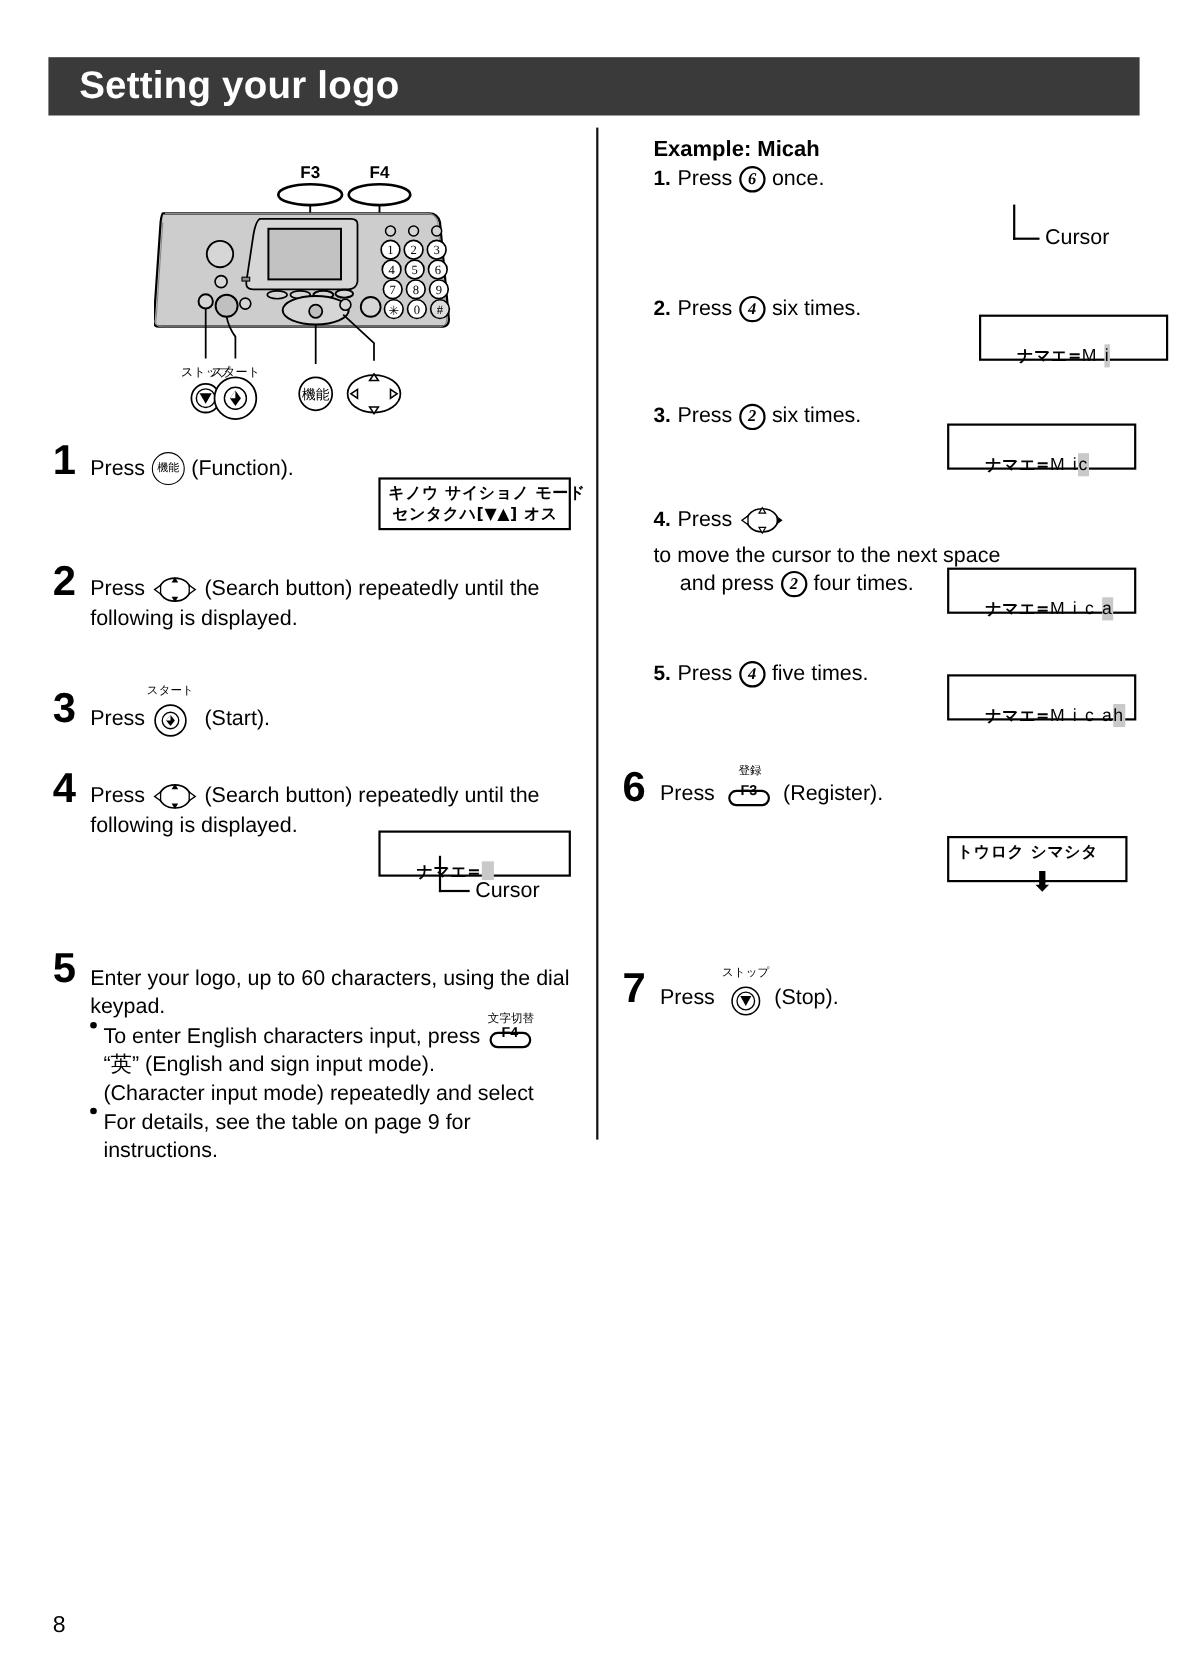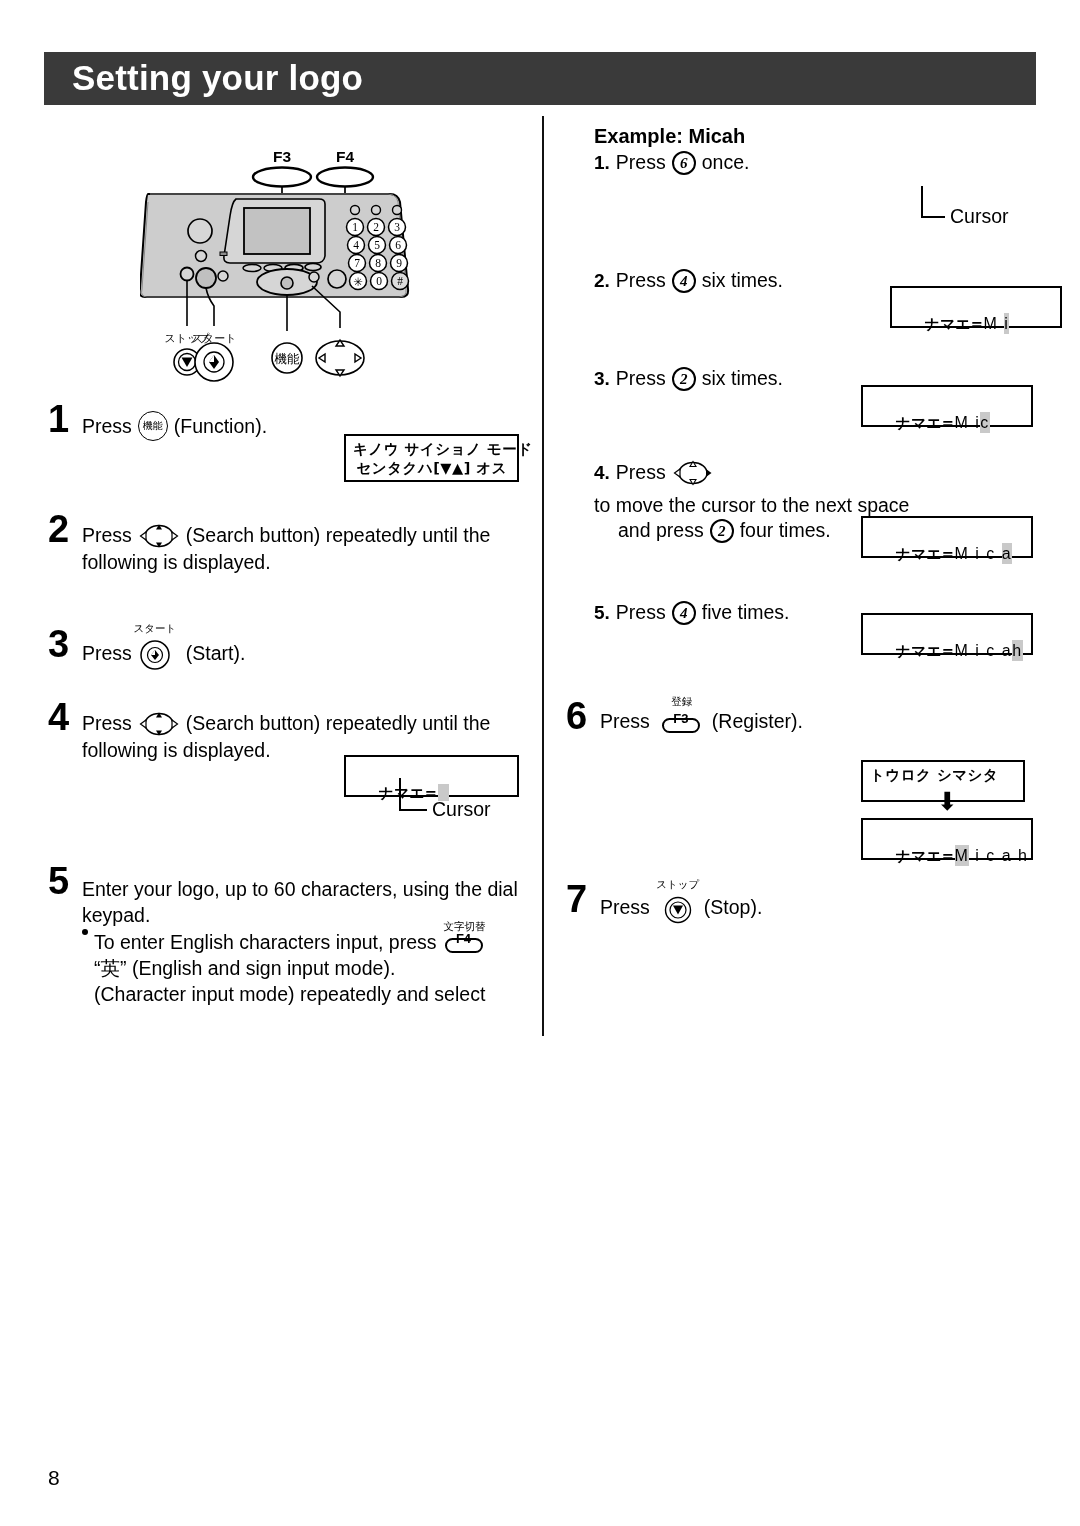--- a/index.html
+++ b/index.html
@@ -479,20 +479,24 @@
               <span class="fkey-oval" style="position:absolute;left:0;top:8px;">
                 <span class="fkey-label" style="top:-14px;">F4</span>
               </span>
             </span>
           </span>
           <div>“英” (English and sign input mode).</div>
           <div>(Character input mode) repeatedly and select</div>
         </span>
       </div>
 
+      <div class="bullet-row">
+        <span class="bullet-dot"></span>
+        <span class="btxt">For details, see the table on page 9 for instructions.</span>
+      </div>
     </div>
   </div>
 
   <div class="example-title" style="left:594px; top:125px;">Example: Micah</div>
 
   <div style="position:absolute; left:594px; top:150px;">
     <span class="inline-row body-text">
       <span class="step-num-sm">1.</span>
       <span>Press</span>
       <span class="digit-circle">6</span>
@@ -592,25 +596,20 @@
       </span>
     </div>
   </div>
 
   <div class="lcd" style="left:861px; top:736px; width:164px; height:42px;margin-top:24px;">
     <div class="lcd-line">トウロク シマシタ</div>
   </div>
 
   <div class="down-arrow" style="left:937px; top:789px;">⬇</div>
 
-  <div class="lcd" style="left:861px; top:818px; width:172px; height:42px;">
-    <div class="lcd-mix">
-      <span class="kana">ナマエ=</span><span class="lat cursorblk">M</span><span class="lat"> i c a h</span>
-    </div>
-  </div>
 
   <div class="step" style="left:566px; top:880px; width:400px;">
     <div class="num-wrap step-num">7</div>
     <div class="txt-wrap body-text">
       <span class="inline-row">
         <span>Press</span>
         <span class="btn-fn-wrap" style="width:32px;height:32px;margin-left:6px;margin-right:4px;">
           <span class="jp-above" style="top:-12px;">ストップ</span>
           <svg width="32" height="32" viewBox="0 0 32 32" xmlns="http://www.w3.org/2000/svg" style="position:absolute;left:0;top:3px;">
             <circle cx="16" cy="16" r="12.5" fill="#fff" stroke="#000" stroke-width="1.4"></circle>

